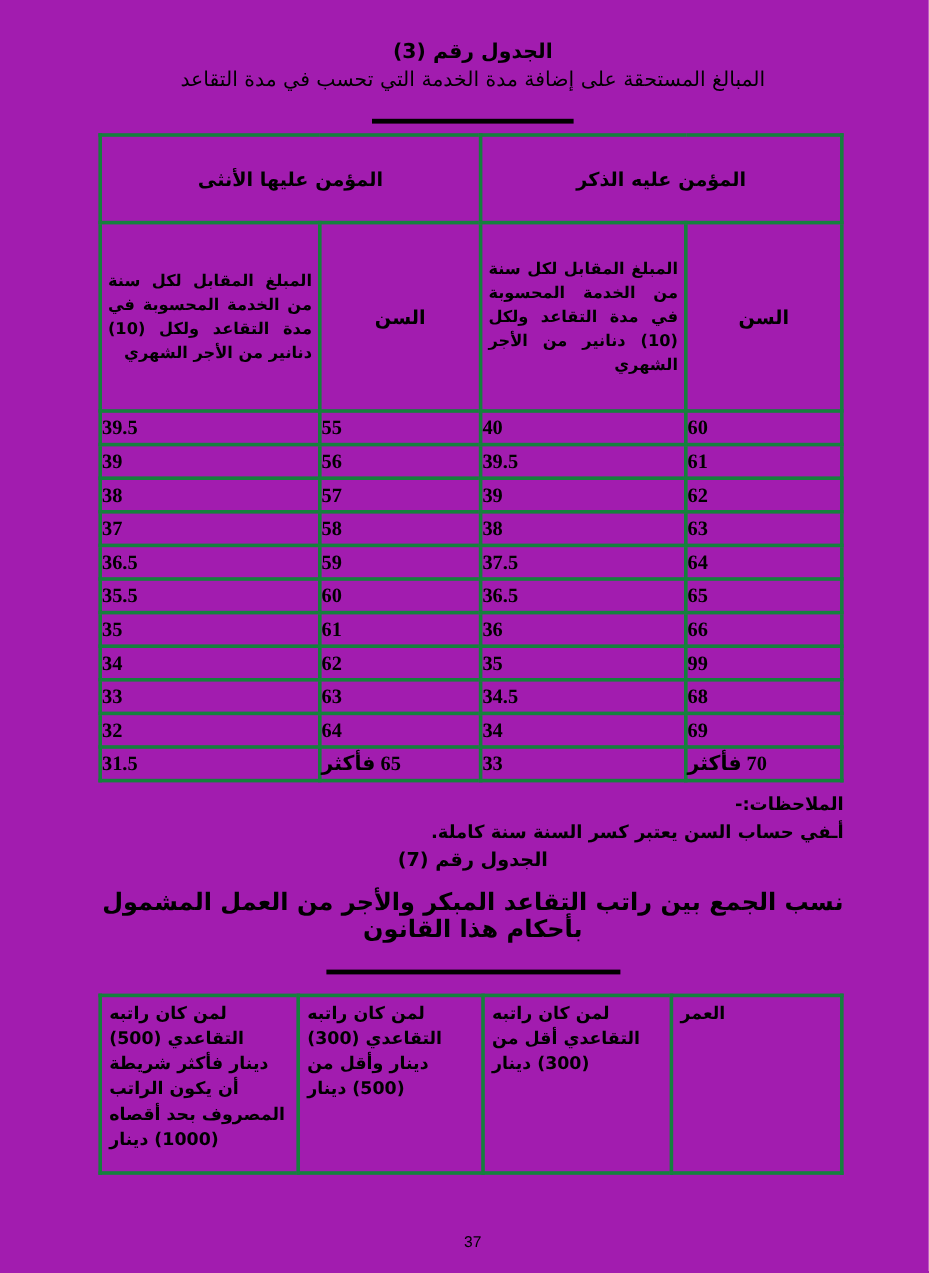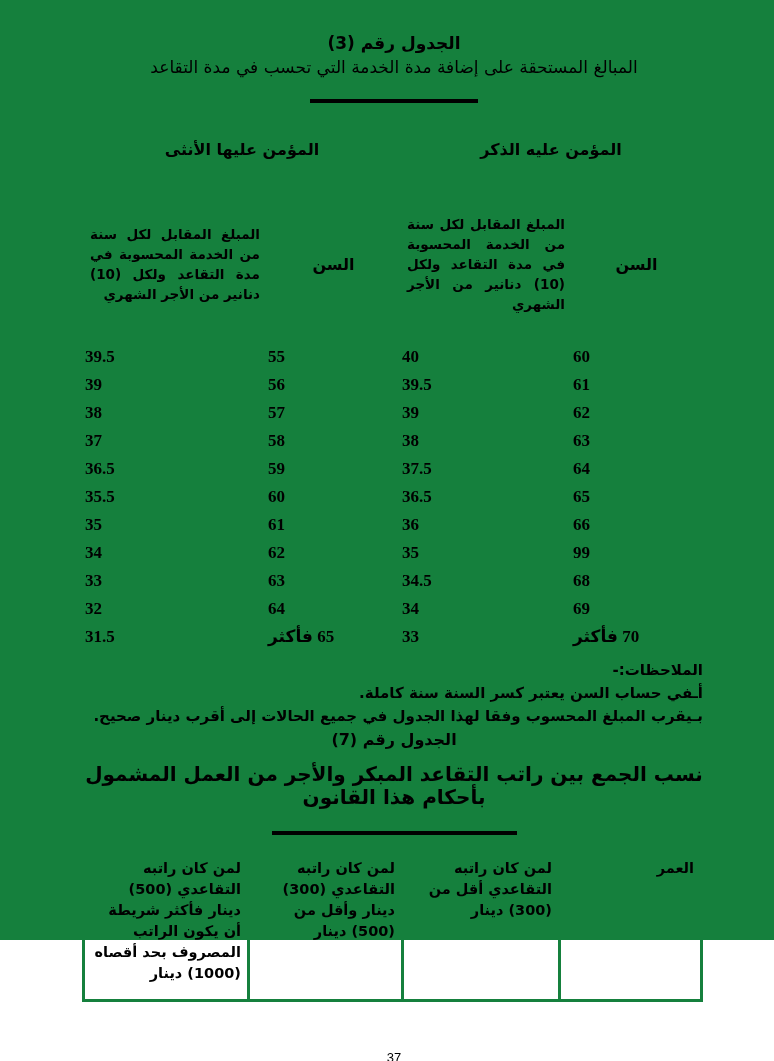--- a/index.html
+++ b/index.html
@@ -11,23 +11,23 @@
     width: 774px;
     height: 1061px;
     overflow: hidden;
     direction: rtl;
     color: #000;
     font-family: "DejaVu Sans", sans-serif;
   }
   .page {
     box-sizing: border-box;
     width: 774px;
-    height: 940px;
+    height: 1061px;
     padding: 32px 71px 0 85px; 
-    background: #15803d;
+    background: #a21caf;
   }
   .center { text-align: center; }
   .doc-title {
     font-size: 17px;
     font-weight: bold;
     line-height: 23px;
   }
   .doc-subtitle {
     font-size: 17px;
     font-weight: normal;
@@ -105,21 +105,21 @@
   }
 
   
   .c7-age { width: 142px; }
   .c7-a { width: 157px; }
   .c7-b { width: 154px; }
   .c7-c { width: 165px; }
   .t7 th {
     height: 148px;
     vertical-align: top;
-    text-align: right;
+    text-align: left;
     font-size: 14.5px;
     font-weight: bold;
     line-height: 21px;
     padding: 4px 6px;
     box-sizing: border-box;
     margin-left: 17px;
   }
 
   .pagenum {
     margin-top: 48px;
@@ -224,21 +224,20 @@
         <td>33</td>
         <td>65 فأكثر</td>
         <td>31.5</td>
       </tr>
     </tbody>
   </table>
 
   <div class="notes">
     <div>الملاحظات:-</div>
     <div>أـفي حساب السن يعتبر كسر السنة سنة كاملة.</div>
-    <div>بـيقرب المبلغ المحسوب وفقا لهذا الجدول في جميع الحالات إلى أقرب دينار صحيح.</div>
   </div>
 
   <div class="t7-title center">الجدول رقم (7)</div>
   <div class="t7-subtitle center">نسب الجمع بين راتب التقاعد المبكر والأجر من العمل المشمول بأحكام هذا القانون</div>
   <div class="rule rule2"></div>
 
   <table class="t7">
     <colgroup>
       <col class="c7-age">
         <col class="c7-a">

